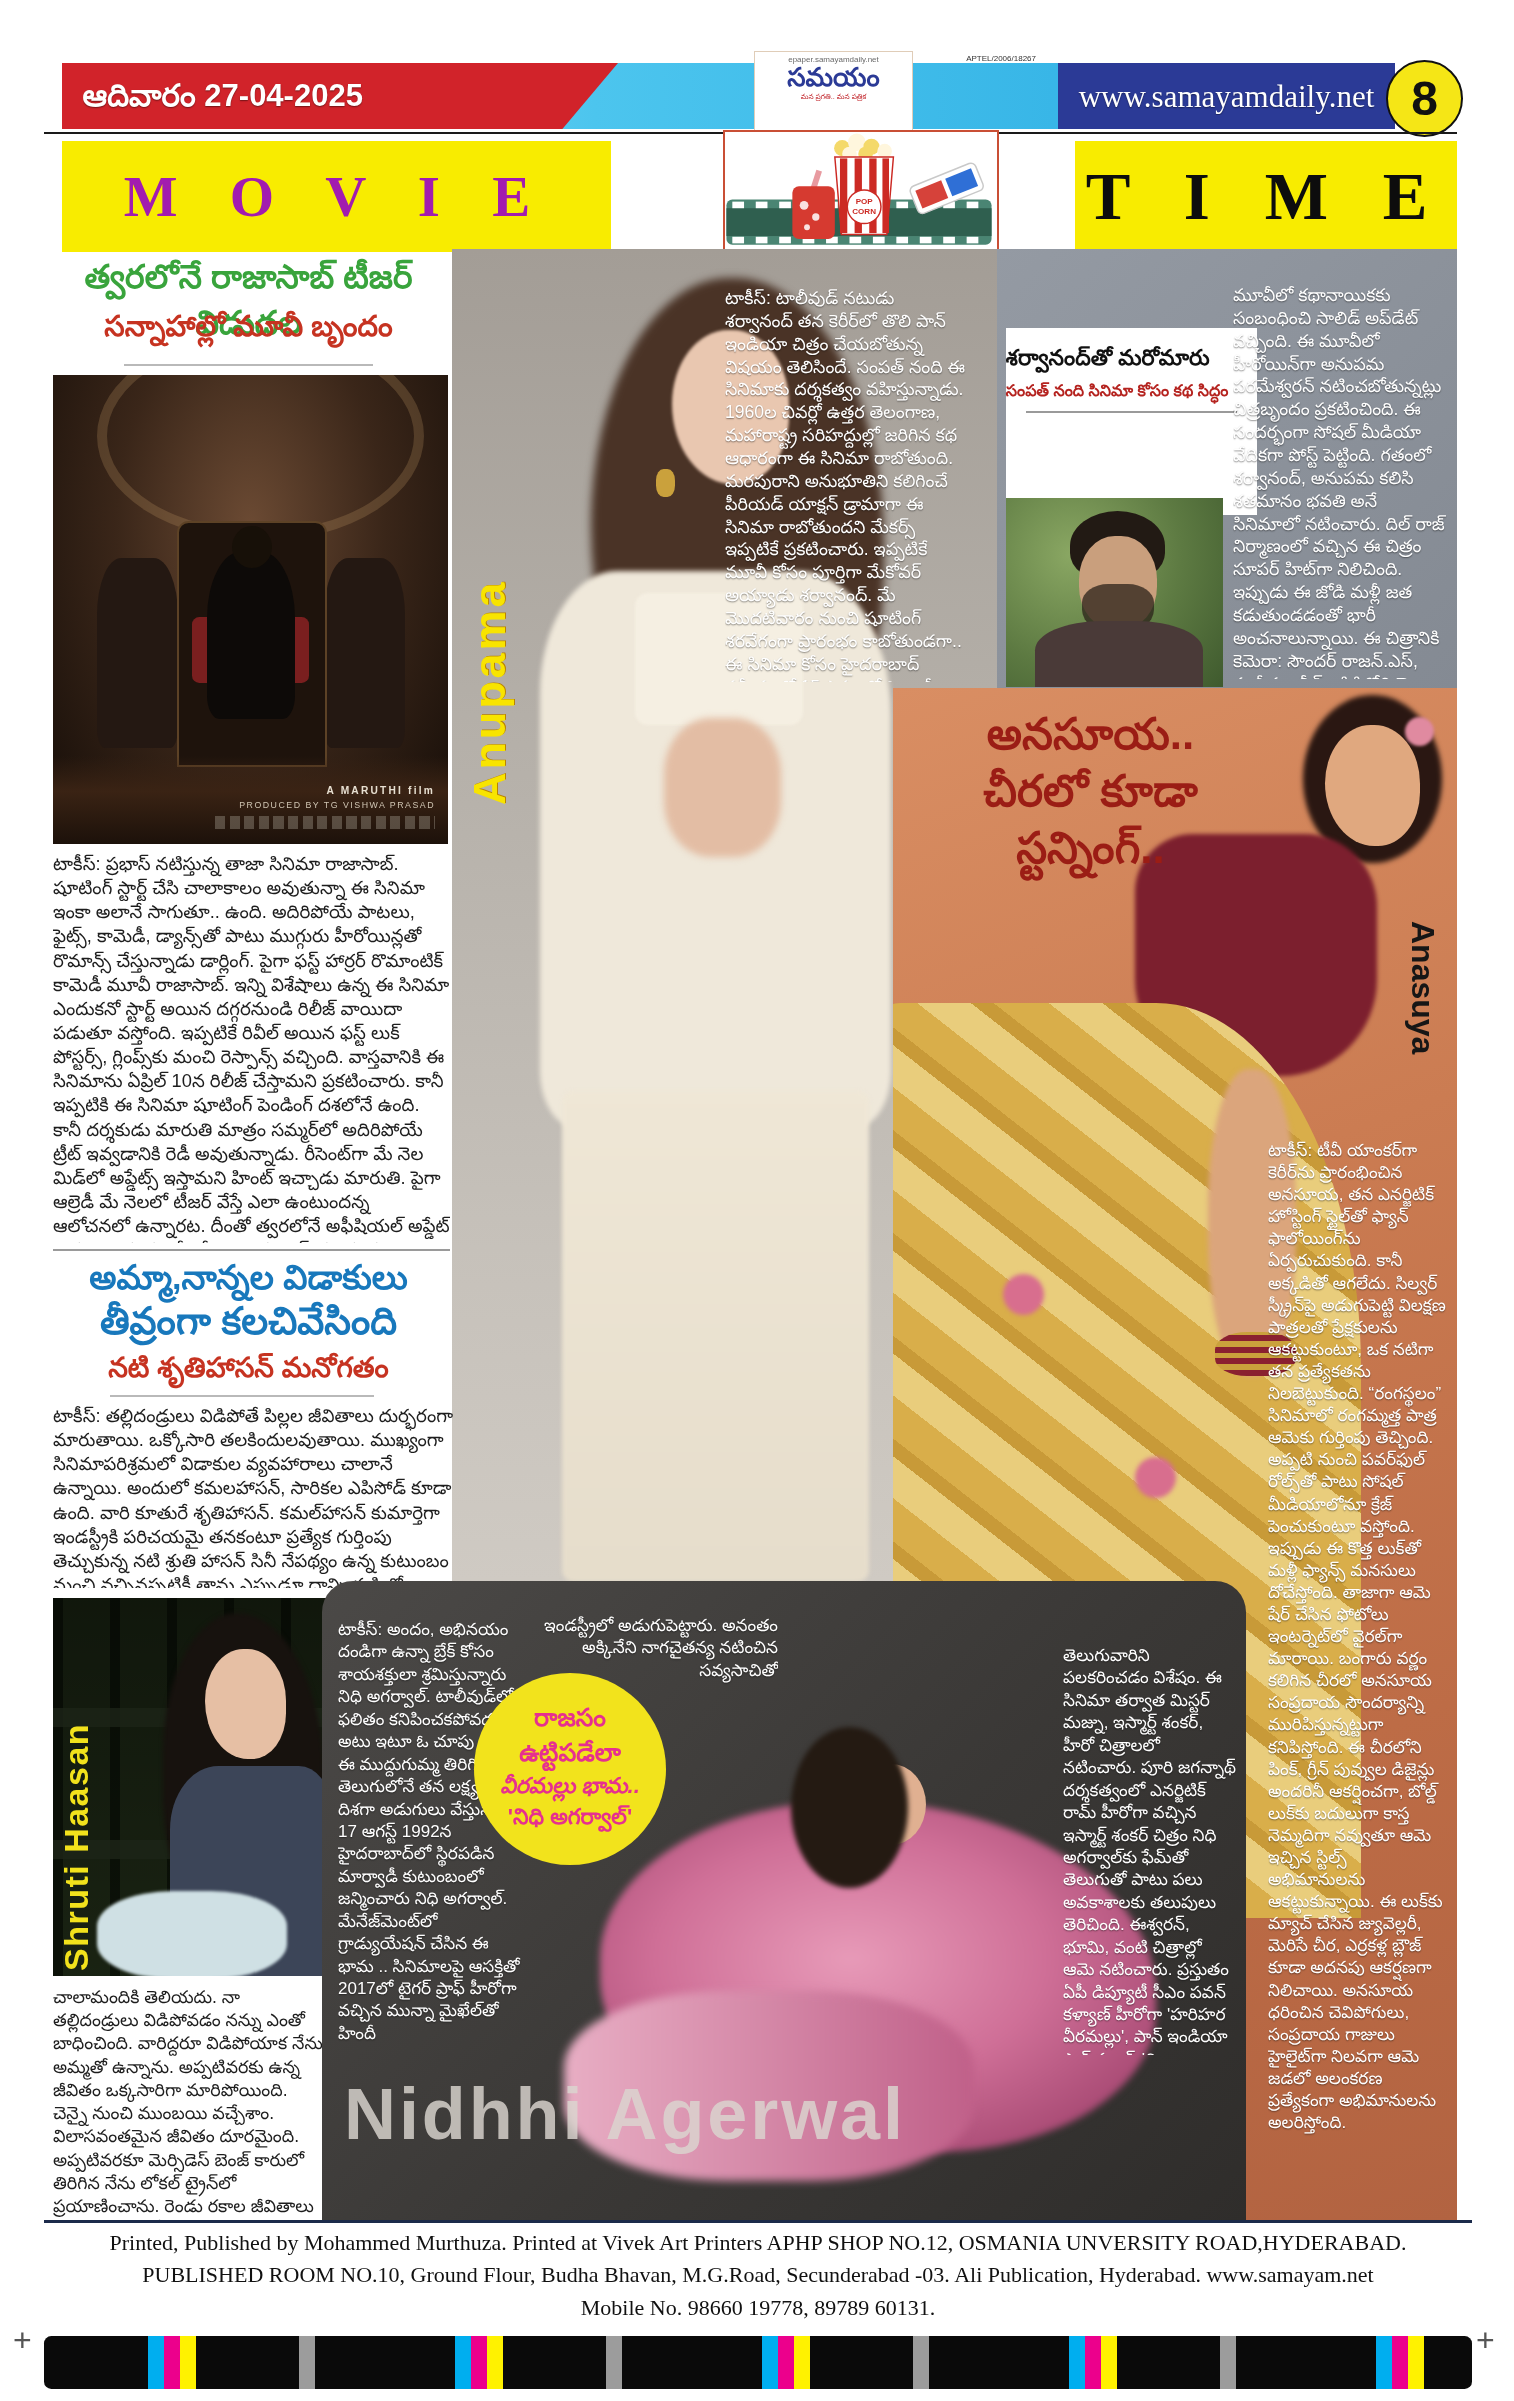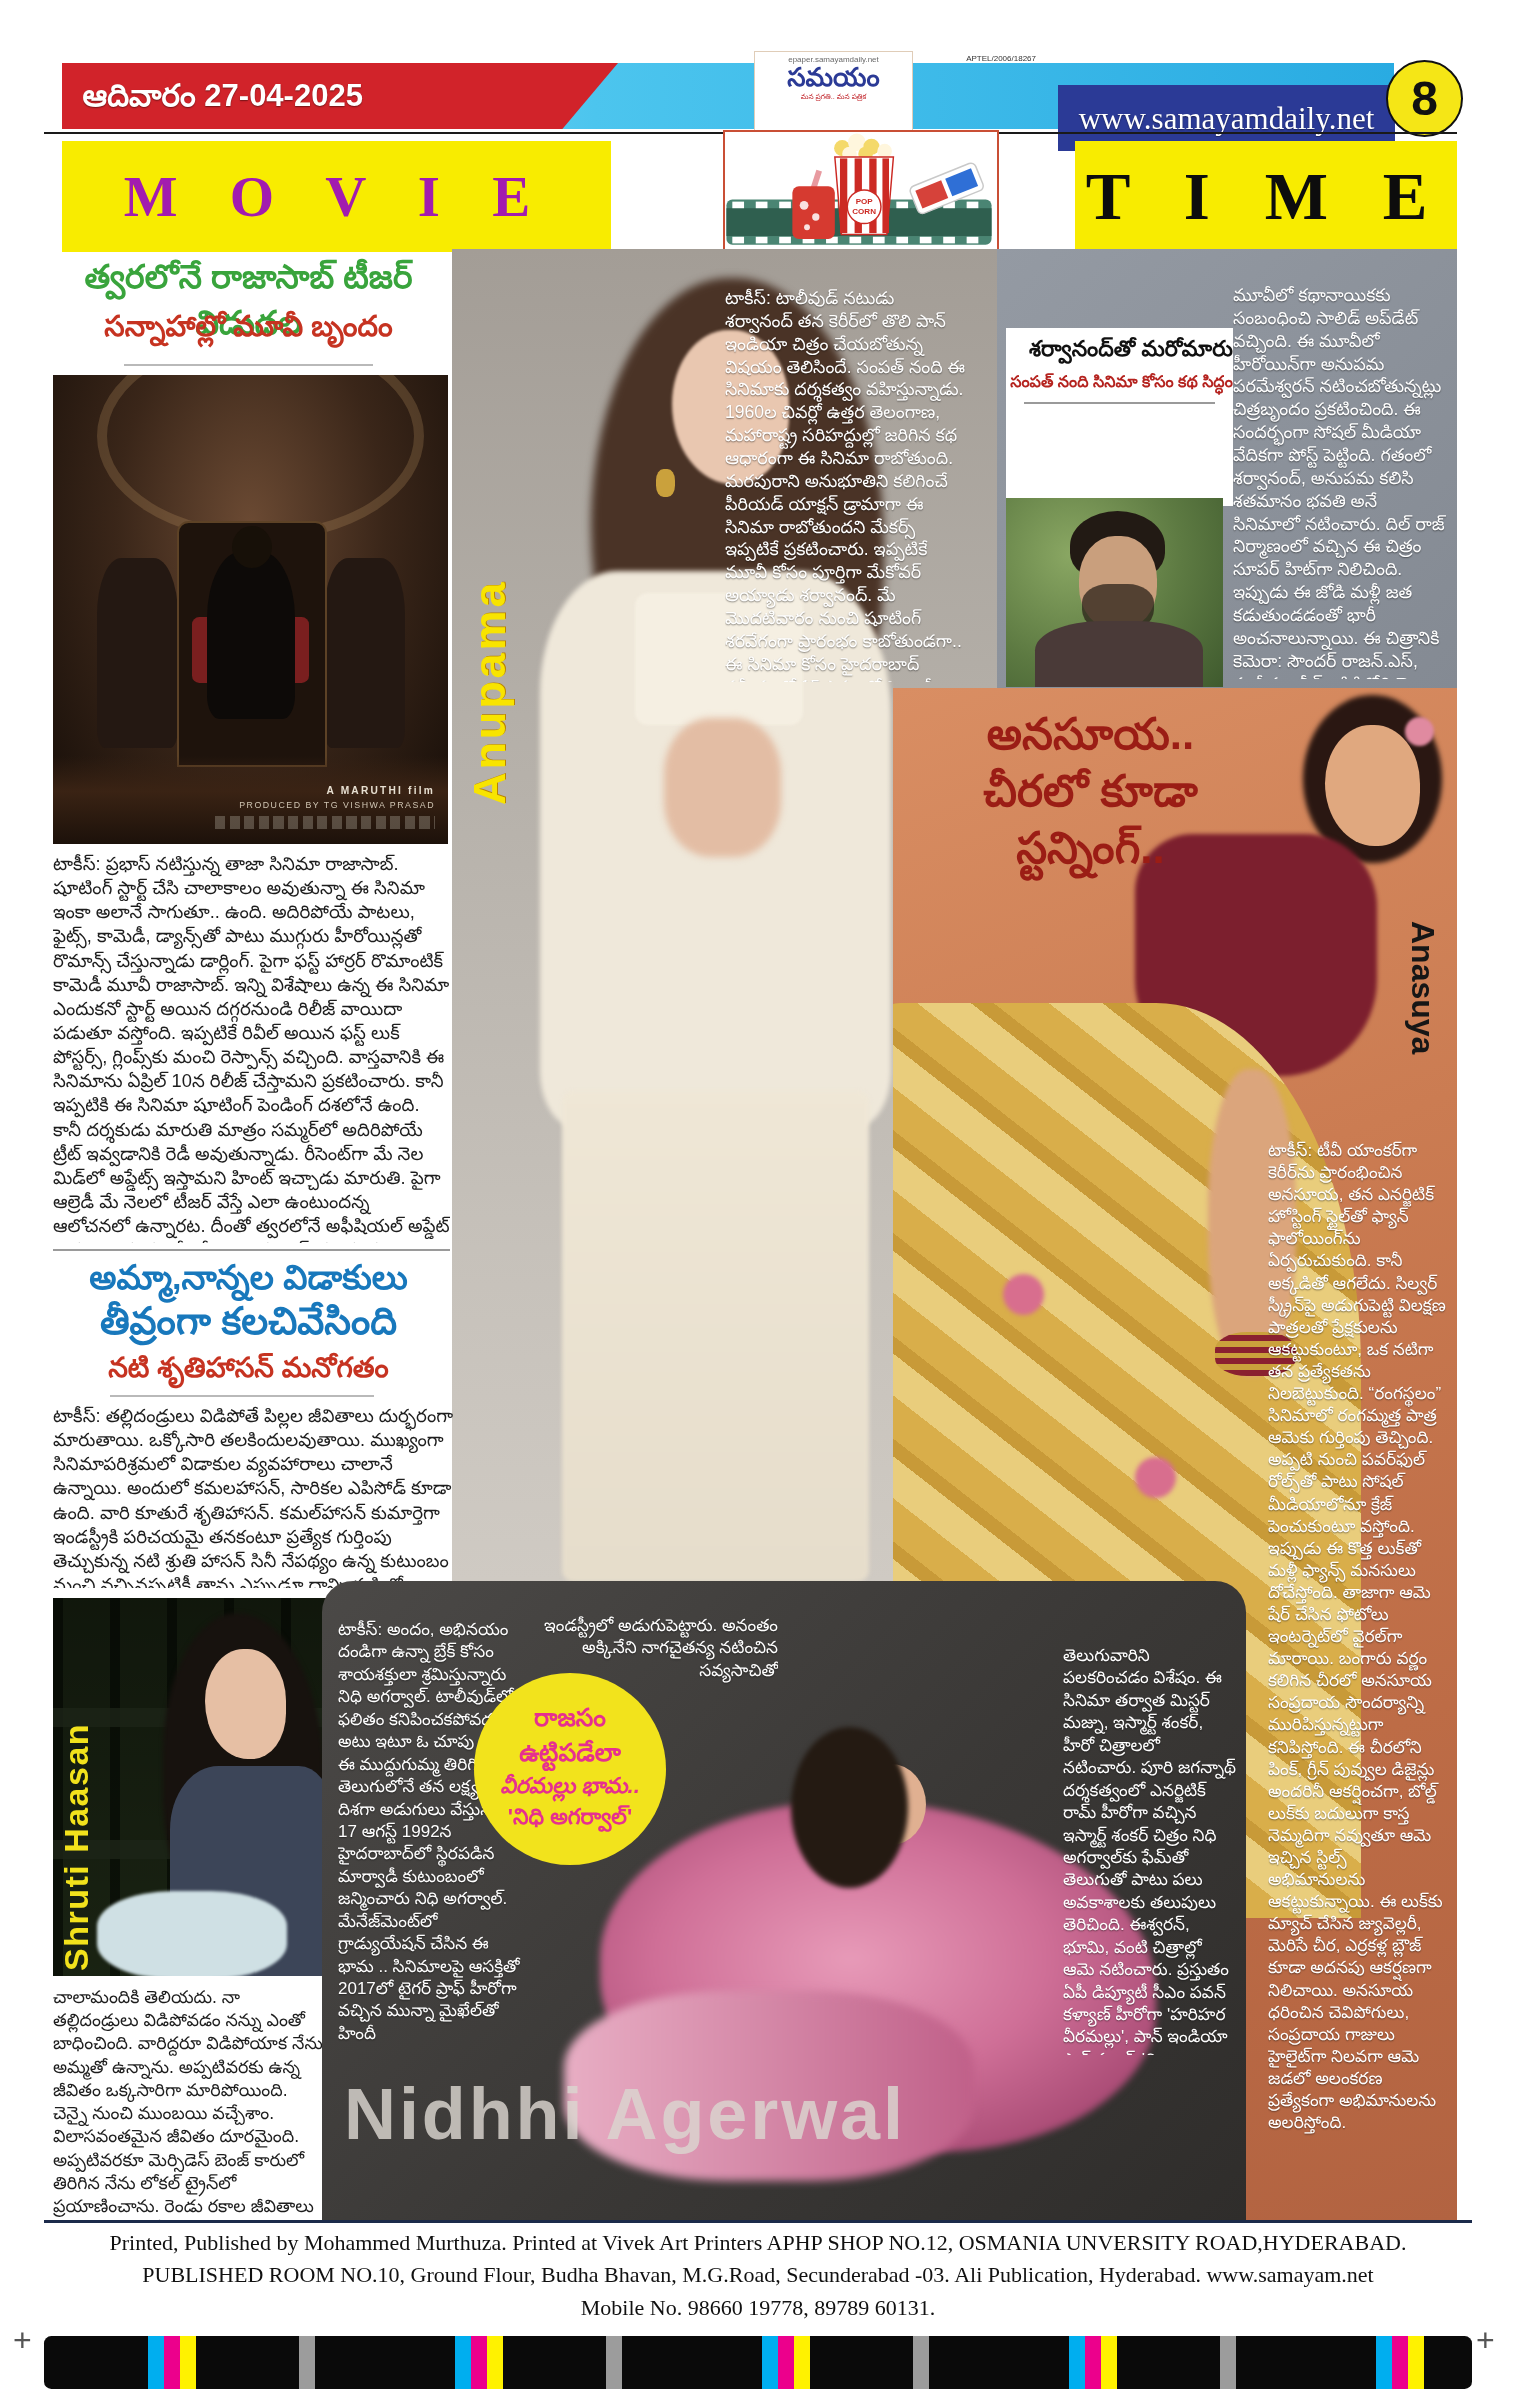--- a/index.html
+++ b/index.html
@@ -16,21 +16,21 @@
 </style>
 </head>
 <body>
 
 <div class="page">
 
   <div class="abs" style="left:62px;top:63px;width:1332px;height:66px;background:linear-gradient(90deg,#9fe2f7 0%,#4cc5ee 40%,#29abe2 100%);">
     <div class="abs" style="left:0;top:0;width:556px;height:66px;background:#d1232a;clip-path:polygon(0 0,100% 0,90% 100%,0 100%);">
       <div class="abs wtxt nowrap" style="left:20.5px;top:14.6px;font-size:31px;font-weight:bold;">ఆదివారం 27-04-2025</div>
     </div>
-    <div class="abs" style="left:996px;top:0;width:337px;height:66px;background:#2b3a96;margin-top:22px;">
+    <div class="abs" style="left:996px;top:0;width:337px;height:66px;background:#2b3a96;">
       <div class="abs wtxt serif nowrap ctr" style="left:0;top:16px;width:100%;font-size:31px;">www.samayamdaily.net</div>
     </div>
     <div class="abs" style="left:692px;top:-11.7px;width:157px;height:89px;background:#ffffff;border:0.7px solid #e0cdb8;text-align:center;">
       <div style="font-size:8px;color:#6a6a6a;margin-top:2.9px;">epaper.samayamdaily.net</div>
       <div style="font-size:26px;font-weight:bold;color:#2b3a96;line-height:1.05;">సమయం</div>
       <div style="font-size:7.3px;color:#c2262c;">మన ప్రగతి.. మన పత్రిక</div>
       <div class="abs" style="right:-124px;top:1.5px;font-size:8px;color:#333;text-align:right;">APTEL/2006/18267</div>
     </div>
   </div>
   <div class="abs" style="left:1386px;top:60px;width:73px;height:73px;border-radius:50%;background:#f5e616;border:2.9px solid #111;display:flex;align-items:center;justify-content:center;">
@@ -110,21 +110,21 @@
     <div class="abs" style="left:88px;top:322px;width:351px;height:556px;background:#efe8da;border-radius:22% 26% 10% 10%;filter:blur(2.9px);"></div>
     <div class="abs" style="left:183px;top:344px;width:168px;height:132px;background:#f5efe2;border-radius:13px;filter:blur(1.5px);"></div>
     <div class="abs" style="left:212px;top:469px;width:117px;height:139px;background:#e3bda4;border-radius:40%;filter:blur(3.7px);"></div>
     <div class="abs" style="left:110px;top:842px;width:307px;height:491px;background:linear-gradient(180deg,#efe7d6,#e6ddcb);border-radius:11.7px;filter:blur(2.2px);"></div>
     <div class="abs vert-up" style="left:11.7px;top:44px;height:512px;font-size:45px;font-weight:bold;color:#f8e400;text-shadow:0.7px 0.7px 0 #b98300;letter-spacing:2.9px;">Anupama</div>
   </div>
 
   <div class="abs wtxt" style="left:725px;top:287px;width:242px;height:395px;font-size:17.6px;line-height:1.3;">టాకీస్: టాలీవుడ్ నటుడు శర్వానంద్ తన కెరీర్‌లో తొలి పాన్ ఇండియా చిత్రం చేయబోతున్న విషయం తెలిసిందే. సంపత్ నంది ఈ సినిమాకు దర్శకత్వం వహిస్తున్నాడు. 1960ల చివర్లో ఉత్తర తెలంగాణ, మహారాష్ట్ర సరిహద్దుల్లో జరిగిన కథ ఆధారంగా ఈ సినిమా రాబోతుంది. మరపురాని అనుభూతిని కలిగించే పీరియడ్ యాక్షన్ డ్రామాగా ఈ సినిమా రాబోతుందని మేకర్స్ ఇప్పటికే ప్రకటించారు. ఇప్పటికే మూవీ కోసం పూర్తిగా మేకోవర్ అయ్యాడు శర్వానంద్. మే మొదటివారం నుంచి షూటింగ్ శరవేగంగా ప్రారంభం కాబోతుండగా.. ఈ సినిమా కోసం హైదరాబాద్ సమీపంలో 15 ఎకరాల్లో ఓ భారీ సెట్‌ను సిద్ధం చేశారు. ఇదిలావుంటే ఈ</div>
 
   <div class="abs" style="left:997px;top:249px;width:460px;height:439px;background:linear-gradient(135deg,#949aa3 0%,#848a93 100%);overflow:hidden;">
-    <div class="abs" style="left:8.8px;top:79px;width:227px;height:170px;background:#ffffff;text-align:right;padding-top:8px;">
+    <div class="abs" style="left:8.8px;top:79px;width:251px;height:170px;background:#ffffff;text-align:left;padding-top:17px;">
       <div style="font-size:22px;font-weight:bold;color:#111;">శర్వానంద్‌తో మరోమారు</div>
       <div style="font-size:16px;font-weight:bold;color:#b5231f;margin-top:5.9px;">సంపత్ నంది సినిమా కోసం కథ సిద్ధం</div>
       <div style="margin:7.3px auto 0;width:84%;height:1.5px;background:#9a9a9a;"></div>
     </div>
     <div class="abs" style="left:8.8px;top:249px;width:217px;height:189px;background:radial-gradient(circle at 30% 30%,#8aa763 0%,#5d7a42 55%,#3f5a2e 100%);overflow:hidden;">
       <div class="abs" style="left:64px;top:13px;width:95px;height:70px;background:#221a14;border-radius:50% 50% 40% 40%;"></div>
       <div class="abs" style="left:73px;top:38px;width:78px;height:94px;background:#c99f7d;border-radius:46%;"></div>
       <div class="abs" style="left:76px;top:86px;width:72px;height:51px;background:#2b211a;border-radius:40% 40% 55% 55%;opacity:.75;"></div>
       <div class="abs" style="left:29px;top:123px;width:168px;height:73px;background:#4a3a38;border-radius:40% 40% 0 0;"></div>
     </div>

